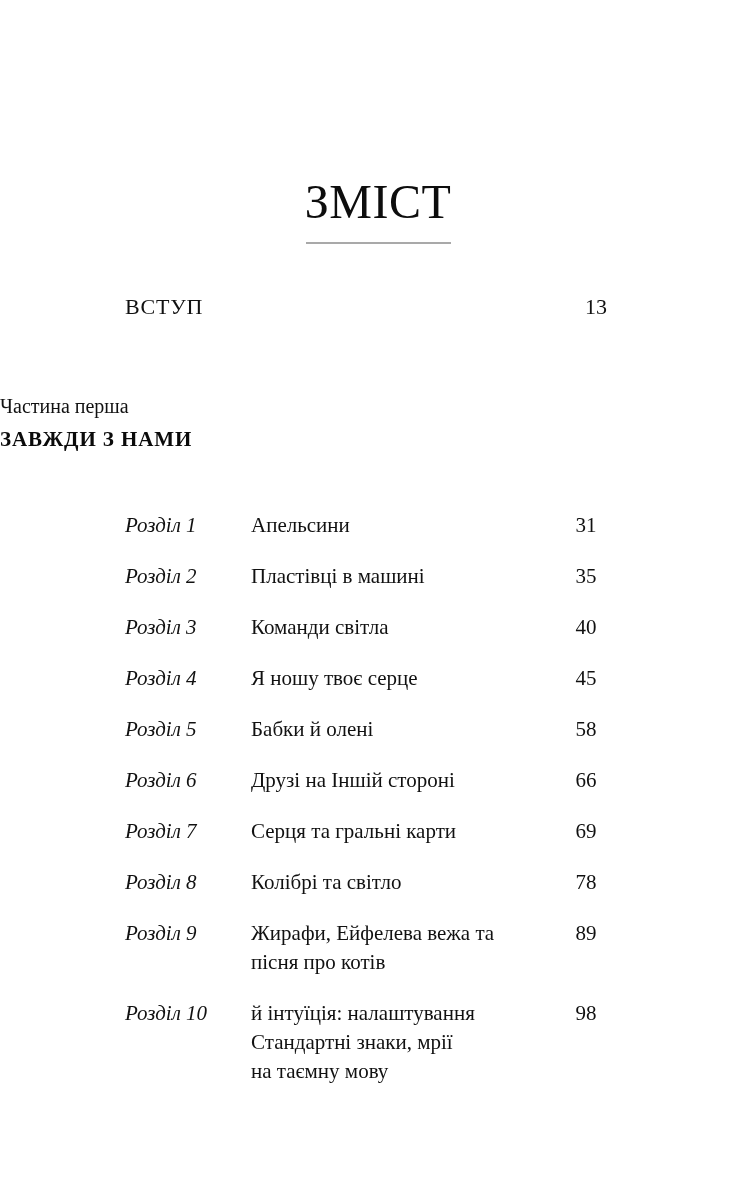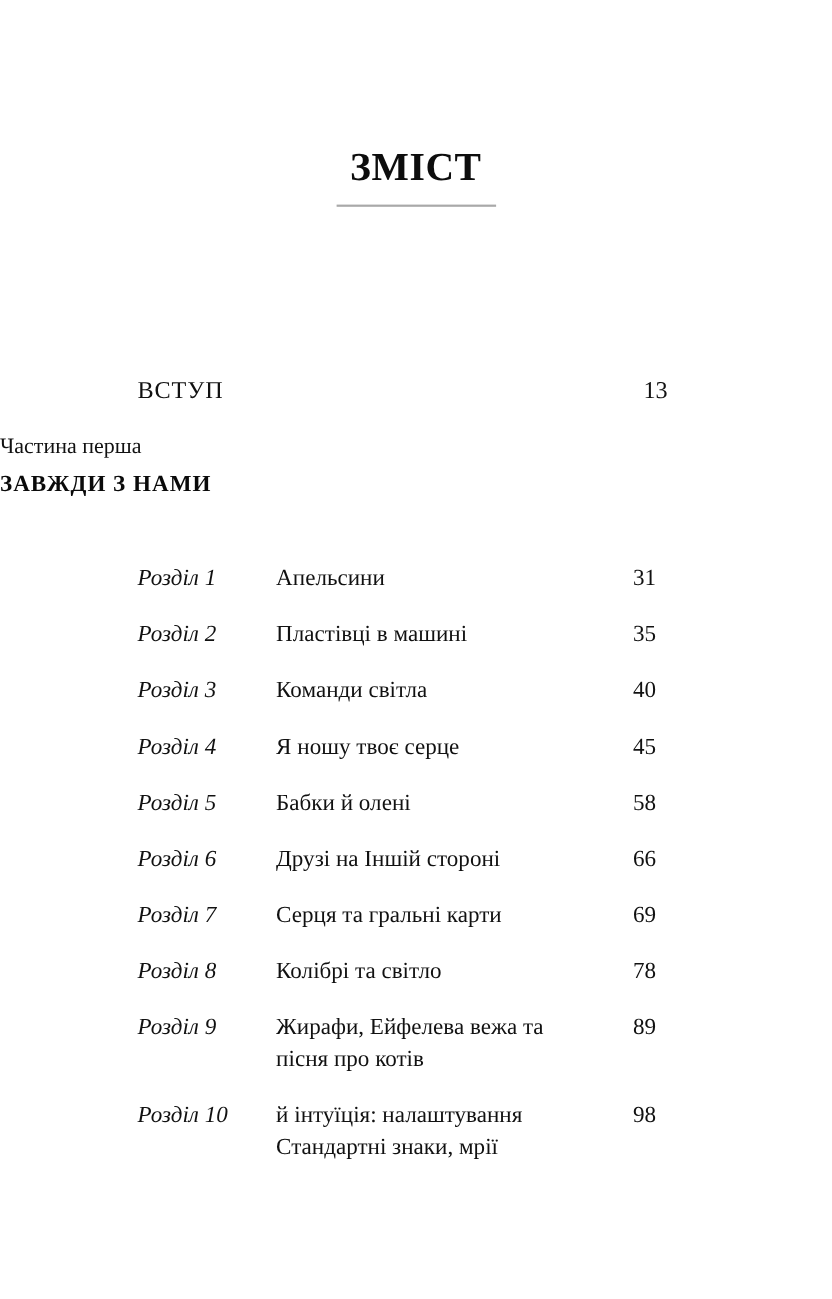--- a/index.html
+++ b/index.html
@@ -24,25 +24,26 @@
 
   
   .toc-title-block {
     position: absolute;
     top: 134px;
     left: 0;
     width: 756px;
     text-align: center;
   }
   .toc-title {
-    font-size: 36px;
+    font-size: 48px;
     line-height: 1.0;
-    font-weight: 700;
+    font-weight: 400;
     letter-spacing: 0.5px;
     color: #0d0d0d;
+    margin-top: 44px;
   }
   .toc-rule {
     width: 145px;
     height: 2px;
     background: #a9a9a9;
     margin: 16px auto 0 auto;
   }
 
   
   .front-entry {
@@ -57,21 +58,20 @@
     flex: 1 1 auto;
     font-size: 22px;
     letter-spacing: 0.8px;
     color: #111111;
   }
   .front-entry-page {
     flex: 0 0 auto;
     font-size: 22px;
     text-align: right;
     color: #111111;
-    margin-top: 48px;
   }
 
   
   .part-heading {
     position: absolute;
     top: 392px;
     left: 0;
     width: 756px;
     text-align: left;
   }
@@ -225,19 +225,20 @@
         <span class="tline">пісня про котів</span>
       </div>
       <div class="chapter-page">89</div>
     </div>
 
     <div class="chapter-row">
       <div class="chapter-number">Розділ 10</div>
       <div class="chapter-title">
         <span class="tline">й інтуїція: налаштування</span>
         <span class="tline">Стандартні знаки, мрії</span>
+        <span class="tline">на таємну мову</span>
       </div>
       <div class="chapter-page">98</div>
     </div>
 
   </div>
 
 </div>
 
 </body></html>

